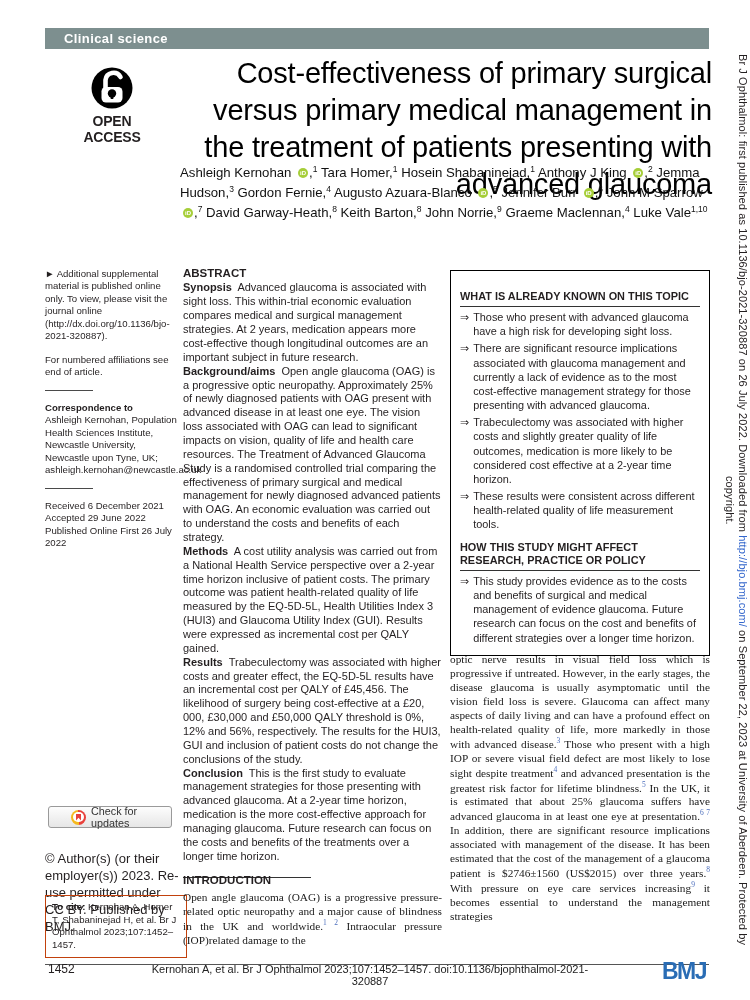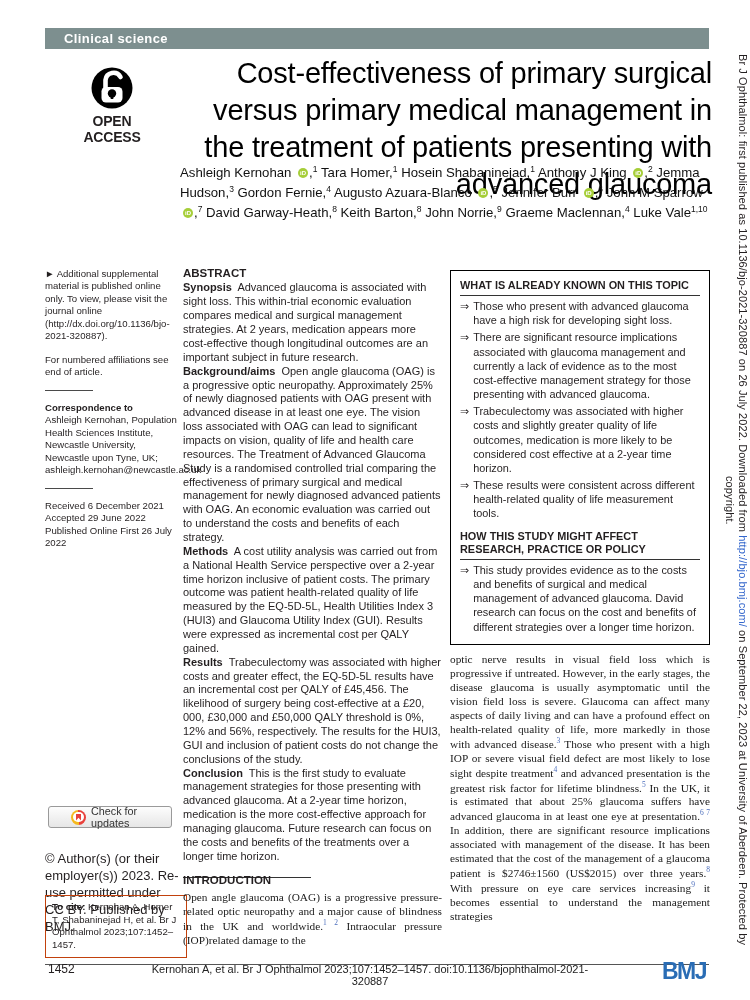--- a/index.html
+++ b/index.html
@@ -69,21 +69,21 @@
   sup.ref{color:var(--ref-blue,#4d6fbd);font-size:7.5px;}
   
   .keybox{
     position:absolute;left:450px;top:270px;width:260px;box-sizing:border-box;
     border:1.3px solid #000;padding:8px 9px 10px;
   }
   .kb-h{
     font-size:10.9px;font-weight:bold;line-height:1.2;
     margin:9px 0 2px;padding-bottom:3px;border-bottom:1px solid #333;
   }
-  .kb-h.first{margin-top:0;}
+  .kb-h.first{margin-top:11px;}
   .kb-item{display:flex;gap:4px;font-size:10.9px;line-height:1.3;margin-top:3px;}
   .kb-arr{flex:0 0 auto;}
   .body-col2{position:absolute;left:450px;top:652px;width:260px;}
   
   .vnote{
     position:absolute;top:0;right:1px;height:1000px;
     writing-mode:vertical-rl;text-align:center;
     font-size:11px;line-height:1.2;color:#231f20;letter-spacing:.1px;
   }
   .vnote .wrapline{display:block;}
@@ -176,21 +176,21 @@
       <span class="kb-arr">⇒</span>
       <span>Trabeculectomy was associated with higher costs and slightly greater quality of life outcomes, medication is more likely to be considered cost effective at a 2-year time horizon.</span>
     </div>
     <div class="kb-item">
       <span class="kb-arr">⇒</span>
       <span>These results were consistent across different health-related quality of life measurement tools.</span>
     </div>
     <div class="kb-h">HOW THIS STUDY MIGHT AFFECT RESEARCH, PRACTICE OR POLICY</div>
     <div class="kb-item">
       <span class="kb-arr">⇒</span>
-      <span>This study provides evidence as to the costs and benefits of surgical and medical management of advanced glaucoma. David research can focus on the cost and benefits of different strategies over a longer time horizon.</span>
+      <span>This study provides evidence as to the costs and benefits of surgical and medical management of evidence glaucoma. Future research can focus on the cost and benefits of different strategies over a longer time horizon.</span>
     </div>
   </div>
 
 <div class="body-col2">
   <p class="serif">optic nerve results in visual field loss which is progressive if untreated. However, in the early stages, the disease glaucoma is usually asymptomatic until the vision field loss is severe. Glaucoma can affect many aspects of daily living and can have a profound effect on health-related quality of life, more markedly in those with advanced disease.<sup class="ref">3</sup> Those who present with a high IOP or severe visual field defect are most likely to lose sight despite treatment<sup class="ref">4</sup> and advanced presentation is the greatest risk factor for lifetime blindness.<sup class="ref">5</sup> In the UK, it is estimated that about 25% glaucoma suffers have advanced glaucoma in at least one eye at presentation.<sup class="ref">6 7</sup> In addition, there are significant resource implications associated with management of the disease. It has been estimated that the cost of the management of a glaucoma patient is $2746±1560 (US$2015) over three years.<sup class="ref">8</sup> With pressure on eye care services increasing<sup class="ref">9</sup> it becomes essential to understand the management strategies</p>
 </div>
 
 <div class="vnote">
   <span>Br J Ophthalmol: first published as 10.1136/bjo-2021-320887 on 26 July 2022. Downloaded from </span><a href="#">http://bjo.bmj.com/</a><span> on September 22, 2023 at University of Aberdeen. Protected by</span>
   <span class="wrapline">copyright.</span>

